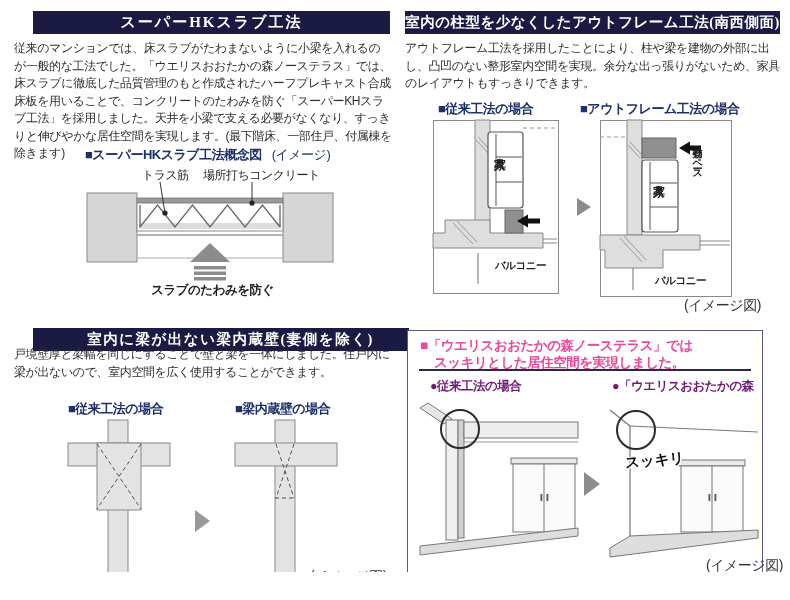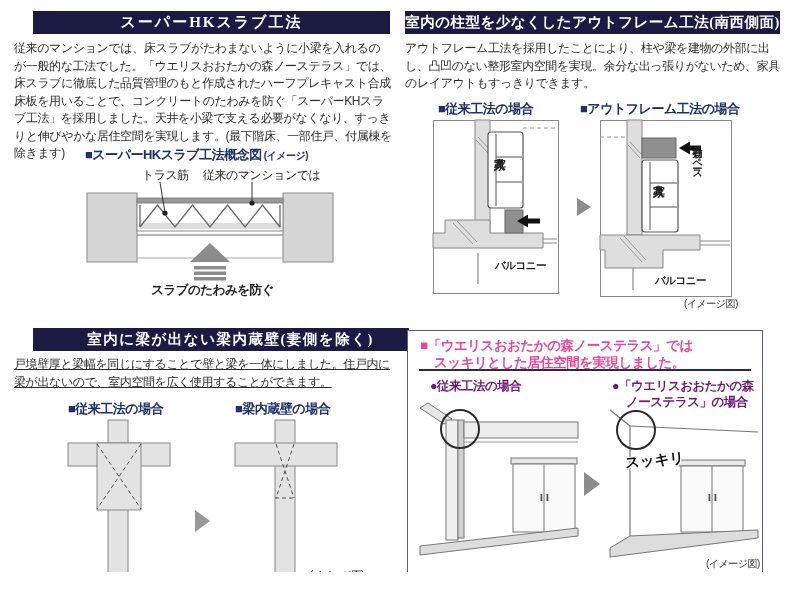--- a/index.html
+++ b/index.html
@@ -6,28 +6,28 @@
   .page{position:relative;width:790px;height:572px;background:#ffffff;overflow:hidden;
         font-family:"Liberation Sans","DejaVu Sans",sans-serif;color:#2e2e2e;}
   .bar{position:absolute;height:23px;line-height:23px;background:#1a1a42;color:#fff;
        text-align:center;font-family:"Liberation Serif","DejaVu Serif",serif;
        font-weight:bold;font-size:15px;letter-spacing:2px;}
   .bar.tight{letter-spacing:0.5px;font-size:14.5px;}
   .body-text{position:absolute;font-size:12px;line-height:17.5px;letter-spacing:-0.4px;color:#2e2e2e;}
   .subhead{position:absolute;color:#1e3169;font-weight:bold;font-size:13px;letter-spacing:-0.5px;white-space:nowrap;}
   .subhead.dark{color:#701a75;font-size:12.5px;}
   .diag-title{position:absolute;color:#1e3169;font-weight:bold;font-size:13px;letter-spacing:-0.5px;white-space:nowrap;}
-  .diag-title .small-note{font-size:10px;font-weight:bold;margin-left:2px;}
+  .diag-title .small-note{font-size:13px;font-weight:normal;margin-left:10px;}
   .lbl{position:absolute;font-size:12px;color:#222;letter-spacing:-0.5px;white-space:nowrap;}
   .lbl.bold{font-weight:bold;}
   .vtext{position:absolute;writing-mode:vertical-rl;text-orientation:upright;
          font-size:12px;font-weight:bold;color:#222;letter-spacing:1px;line-height:1;}
   .vtext.small{font-size:10px;font-weight:bold;letter-spacing:0;}
   .caption{position:absolute;font-size:12.5px;font-weight:600;color:#222;letter-spacing:-0.5px;}
-  .note{position:absolute;font-size:10px;color:#333;letter-spacing:-0.5px;white-space:nowrap;}
+  .note{position:absolute;font-size:14px;color:#333;letter-spacing:-0.5px;white-space:nowrap;}
   .dbox{position:absolute;background:#fff;border:1px solid #8a8a8a;}
   .tri-right{position:absolute;width:0;height:0;}
   .tr-arrow{border-top:9px solid transparent;border-bottom:9px solid transparent;border-left:14px solid #8c8c8c;}
   .br-arrow{border-top:12px solid transparent;border-bottom:12px solid transparent;border-left:16px solid #8c8c8c;}
   .br-box{position:absolute;left:407px;top:330px;width:354px;height:243px;border:1px solid #5c5c7d;background:#fff;}
   .br-title{position:absolute;left:420px;top:337px;width:330px;color:#ec4899;font-weight:bold;
             font-size:13.5px;line-height:17px;letter-spacing:-0.5px;}
   .br-title .l2{display:block;padding-left:14px;}
   .br-rule{position:absolute;left:419px;top:369px;width:332px;height:2px;background:#2a2a46;}
   .sukkiri{position:absolute;left:625px;top:451px;font-size:14.5px;font-weight:bold;color:#111;
@@ -42,21 +42,21 @@
 
   <div class="bar" style="left:33px;top:11px;width:357px;">スーパーHKスラブ工法</div>
 
   <div class="body-text" style="left:14px;top:40px;width:378px;">従来のマンションでは、床スラブがたわまないように小梁を入れるのが一般的な工法でした。「ウエリスおおたかの森ノーステラス」では、床スラブに徹底した品質管理のもと作成されたハーフプレキャスト合成床板を用いることで、コンクリートのたわみを防ぐ「スーパーKHスラブ工法」を採用しました。天井を小梁で支える必要がなくなり、すっきりと伸びやかな居住空間を実現します。(最下階床、一部住戸、付属棟を除きます)</div>
 
   <div class="diag-title" style="left:85px;top:146px;">
     <span>■スーパーHKスラブ工法概念図</span><span class="small-note">(イメージ)</span>
   </div>
 
   <div class="lbl" style="left:142px;top:167px;">トラス筋</div>
-  <div class="lbl" style="left:203px;top:167px;">従来のマンションでは</div>
+  <div class="lbl" style="left:203px;top:167px;">場所打ちコンクリート</div>
 
   <svg style="left:60px;top:165px;" width="285" height="125" viewBox="0 0 285 125">
 
     <rect x="27" y="28" width="50" height="69" fill="#d6d6d6" stroke="#8a8a8a" stroke-width="1"></rect>
     <rect x="223" y="28" width="50" height="69" fill="#d6d6d6" stroke="#8a8a8a" stroke-width="1"></rect>
 
     <rect x="77" y="33" width="146" height="5" fill="#9a9a9a" stroke="#777" stroke-width="0.8"></rect>
     <rect x="77" y="38" width="146" height="28" fill="#ffffff" stroke="#888" stroke-width="1"></rect>
     <rect x="79" y="58" width="142" height="6" fill="#dddddd"></rect>
     <line x1="77" y1="70" x2="223" y2="70" stroke="#999" stroke-width="1.5"></line>
@@ -139,21 +139,21 @@
     <line x1="100" y1="125" x2="130" y2="125" stroke="#888" stroke-width="1"></line>
     <line x1="33" y1="148" x2="33" y2="170" stroke="#888" stroke-width="1.2"></line>
   </svg>
   <div class="vtext small" style="left:692px;top:140px;">有効スペース</div>
   <div class="vtext" style="left:653px;top:175px;">家具</div>
   <div class="lbl bold" style="left:655px;top:274px;font-size:10.5px;">バルコニー</div>
   <div class="note" style="left:684px;top:297px;">(イメージ図)</div>
 
   <div class="bar tight" style="left:33px;top:328px;width:357px;letter-spacing:1.5px;padding-left:19px;">室内に梁が出ない梁内蔵壁(妻側を除く)</div>
 
-  <div class="body-text" style="left:14px;top:356px;width:378px;text-decoration:underline;">戸境壁厚と梁幅を同じにすることで壁と梁を一体にしました。住戸内に梁が出ないので、室内空間を広く使用することができます。</div>
+  <div class="body-text" style="left:14px;top:346px;width:378px;">戸境壁厚と梁幅を同じにすることで壁と梁を一体にしました。住戸内に梁が出ないので、室内空間を広く使用することができます。</div>
 
   <div class="subhead" style="left:68px;top:400px;">■従来工法の場合</div>
   <div class="subhead" style="left:235px;top:400px;">■梁内蔵壁の場合</div>
 
   <svg style="left:40px;top:415px;" width="320" height="168" viewBox="0 0 320 168">
 
     <rect x="68" y="5" width="20" height="160" fill="#e3e3e3" stroke="#888" stroke-width="1"></rect>
     <rect x="28" y="28" width="102" height="23" fill="#e3e3e3" stroke="#888" stroke-width="1"></rect>
     <rect x="57" y="28" width="44" height="67" fill="#e3e3e3" stroke="#888" stroke-width="1"></rect>
     <line x1="57" y1="29" x2="101" y2="94" stroke="#555" stroke-width="1" stroke-dasharray="4,3"></line>
@@ -171,21 +171,20 @@
 
   <div class="br-box"></div>
   <div class="br-title">
     <span>■「ウエリスおおたかの森ノーステラス」では</span>
     <span class="l2">スッキリとした居住空間を実現しました。</span>
   </div>
   <div class="br-rule"></div>
 
   <div class="subhead dark" style="left:430px;top:378px;">●従来工法の場合</div>
   <div class="subhead dark" style="left:612px;top:378px;">●「ウエリスおおたかの森</div>
-  <div class="subhead dark" style="left:626px;top:394px;">ノーステラス」の場合</div>
 
   <svg style="left:420px;top:408px;" width="158" height="144" viewBox="0 0 158 144">
     <polygon points="0,0 24,16 32,11 8,-5" fill="#e6e6e6" stroke="#777" stroke-width="1"></polygon>
     <rect x="26" y="12" width="12" height="120" fill="#f0f0f0" stroke="#777" stroke-width="1"></rect>
     <rect x="38" y="12" width="6" height="118" fill="#d0d0d0" stroke="#777" stroke-width="1"></rect>
     <rect x="44" y="14" width="114" height="16" fill="#ededed" stroke="#777" stroke-width="1"></rect>
     <line x1="44" y1="34" x2="158" y2="34" stroke="#999" stroke-width="1"></line>
     <circle cx="40" cy="21" r="19" fill="none" stroke="#2b2b2b" stroke-width="2"></circle>
 
     <rect x="91" y="50" width="66" height="6" fill="#e8e8e8" stroke="#777" stroke-width="1"></rect>

